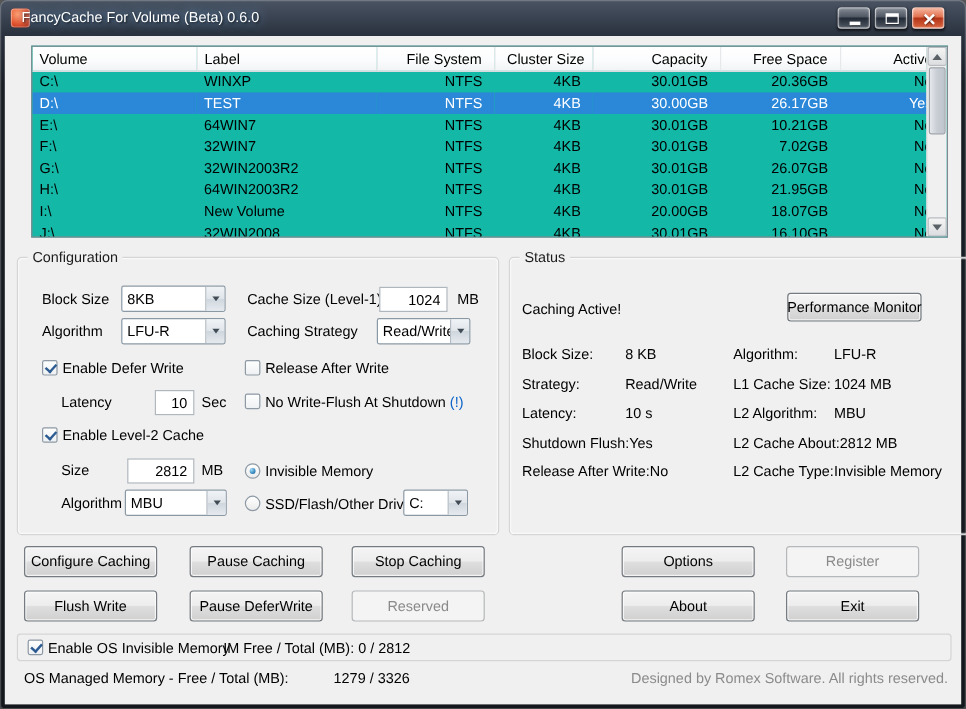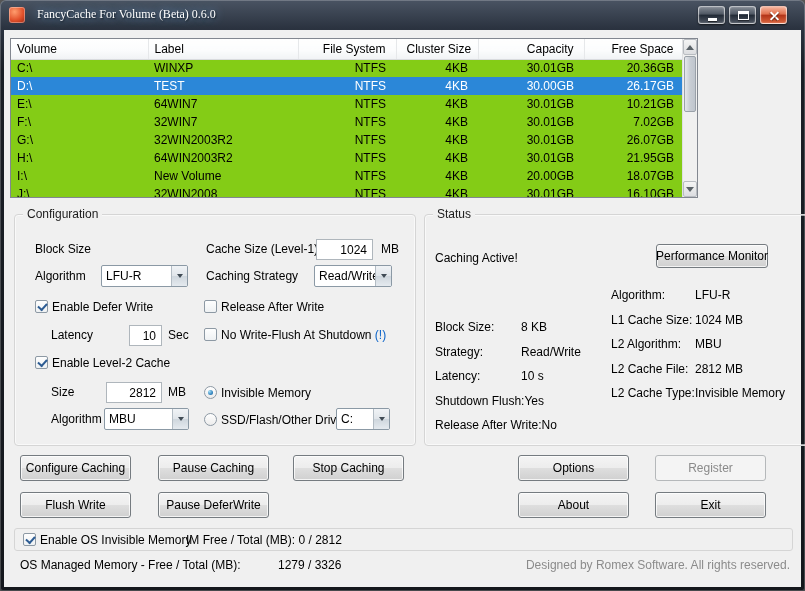--- a/index.html
+++ b/index.html
@@ -7,38 +7,38 @@
   body { font-family:"Liberation Sans", sans-serif; font-size:12px; color:#000; background:#555; }
 
   .window { position:relative; width:805px; height:591px; overflow:hidden;
     background:linear-gradient(180deg,#4a5463 0%, #2b3340 28px, #1a1f26 70px, #14171c 100%);
     border-radius:6px 6px 3px 3px; box-shadow: inset 0 0 0 1px rgba(255,255,255,.22); }
 
   .titlebar { position:absolute; top:0; left:0; right:0; height:30px; }
   .app-icon { position:absolute; left:9px; top:7px; width:16px; height:16px; border-radius:3px;
     background: radial-gradient(circle at 35% 30%, #ff9d6e, #e2512b 55%, #9c2510);
     box-shadow: inset 0 0 0 1px rgba(255,255,255,.35); }
-  .title-text { position:absolute; left:37px; top:0; height:29px; line-height:29px; color:#fff; font-size:12px;
-    text-shadow:0 0 9px rgba(130,190,255,.9), 1px 1px 2px rgba(0,0,0,.9); white-space:nowrap;font-family:Liberation Serif, serif; }
+  .title-text { position:absolute; left:18px; top:0; height:29px; line-height:29px; color:#fff; font-size:12px;
+    text-shadow:0 0 9px rgba(130,190,255,.9), 1px 1px 2px rgba(0,0,0,.9); white-space:nowrap; }
 
   .win-controls { position:absolute; top:6px; right:18px; display:flex; gap:4px; }
   .win-btn { position:relative; width:27px; height:18px; border-radius:3px; border:1px solid rgba(255,255,255,.6);
     background: linear-gradient(180deg, rgba(255,255,255,.34), rgba(255,255,255,.10) 45%, rgba(8,16,26,.5) 50%, rgba(255,255,255,.14));
     box-shadow: inset 0 0 2px rgba(255,255,255,.3), 0 1px 2px rgba(0,0,0,.6); }
   .win-btn.close { background: linear-gradient(180deg, #f6b19a, #e0704d 45%, #b23317 50%, #d8633c); }
   .glyph-min { position:absolute; left:9px; top:11px; width:9px; height:3px; background:#fff; box-shadow:0 1px 1px rgba(0,0,0,.6); }
   .glyph-max { position:absolute; left:8px; top:4px; width:11px; height:9px; border:1px solid #fff; border-top-width:3px; box-shadow:0 1px 1px rgba(0,0,0,.4); }
   .x-bar { position:absolute; left:8px; top:8px; width:11px; height:2px; background:#fff; box-shadow:0 1px 1px rgba(0,0,0,.4); }
   .x-bar.a { transform:rotate(45deg); } .x-bar.b { transform:rotate(-45deg); }
 
   .client { position:absolute; left:4px; right:4px; top:30px; bottom:4px; background:#f0f0f0; }
 
   
-  .volume-panel { position:absolute; left:6px; top:8px; width:688px; height:160px; border:1px solid #828790;
-    background:#84cc16; display:flex; overflow:hidden; }
+  .volume-panel { position:absolute; left:22px; top:8px; width:764px; height:160px; border:1px solid #828790;
+    background:#14b8a6; display:flex; overflow:hidden; }
   .vt-main { width:760px; overflow:hidden; }
   table.volumes { table-layout:fixed; border-collapse:collapse; width:760px; }
   .volumes th { height:20px; font-weight:400; font-size:12px; text-align:left; padding:0 6px; white-space:nowrap;
     background:linear-gradient(180deg,#ffffff,#fbfcfd 55%,#f1f3f5); border-bottom:1px solid #d9dbde; border-right:1px solid #e6e8ea; }
   .volumes th.r { text-align:right; padding:0 10px; }
   .volumes th:last-child { border-right:none; }
   .volumes td { height:18px; font-size:12px; padding:0 6px; white-space:nowrap; overflow:hidden; }
   .volumes td.r { text-align:right; padding:0 10px;margin-top:36px; }
   .volumes tr.selected td { background:#2b87d8; color:#fff; }
 
@@ -82,21 +82,21 @@
   .btn { position:absolute; height:26px; border:1px solid #757b80; border-radius:3px; font-size:12px;
     background:linear-gradient(180deg,#f4f4f4,#ededed 48%,#dedede 52%,#d0d0d0);
     display:flex; align-items:center; justify-content:center; box-shadow: inset 0 0 0 1px rgba(255,255,255,.75); cursor:default; white-space:nowrap; }
   .btn.disabled { border-color:#b5b8ba; background:#f4f4f4; color:#8a8a8a; box-shadow:none; }
 
   .status-state { position:absolute; left:10px; top:32px; line-height:22px; font-size:12px; }
   .perf-btn { left:231px; top:29px; width:112px; height:24px; }
   .status-grid { position:absolute; left:10px; top:73px; width:347px; }
   .status-row { position:relative; height:24.5px; }
   .s-cell { position:absolute; top:0; white-space:nowrap; font-size:12px; }
-  .s-cell.left { left:0;margin-top:32px; } .s-cell.right { left:176px; }
+  .s-cell.left { left:0; } .s-cell.right { left:176px; }
   .s-lbl { display:inline-block; min-width:86px; }
   .s-cell.right .s-lbl { min-width:84px; }
 
   .footer-box { position:absolute; left:10px; top:498px; width:779px; height:23px; border:1px solid #d5d5d5; border-radius:3px; }
   .fb-check { left:8px; top:4px; }
   .fb-label { position:absolute; left:25px; top:3px; line-height:16px; }
   .fb-im { position:absolute; left:171px; top:3px; line-height:16px; }
   .os-label { position:absolute; left:16px; top:527px; line-height:16px; }
   .os-value { position:absolute; left:274px; top:527px; line-height:16px; }
   .credit { position:absolute; right:11px; top:527px; line-height:16px; color:#8b8b8b; }
@@ -224,20 +224,24 @@
         <div class="sb-btn">
             <span class="tri-down"></span>
           </div>
       </div>
     </div>
 
     <div class="groupbox config-box">
       <span class="gb-title">Configuration</span>
 
       <span class="lbl" style="left:20px;top:23px">Block Size</span>
+      <div class="combo" style="left:86px;top:23px;width:87px">
+        <span class="combo-value">8KB</span>
+        <span class="combo-arrow"></span>
+      </div>
       <span class="lbl" style="left:191px;top:23px">Cache Size (Level-1)</span>
       <input class="textbox" style="left: 301px; top: 24px; width: 57px;" value="1024">
       <span class="lbl" style="left:366px;top:23px">MB</span>
 
       <span class="lbl" style="left:20px;top:50px">Algorithm</span>
       <div class="combo" style="left:86px;top:50px;width:87px">
         <span class="combo-value">LFU-R</span>
         <span class="combo-arrow"></span>
       </div>
       <span class="lbl" style="left:191px;top:50px">Caching Strategy</span>
@@ -291,37 +295,38 @@
           <div class="status-row">
             <span class="s-cell left"><span class="s-lbl">Strategy:</span><span class="s-val">Read/Write</span></span>
             <span class="s-cell right"><span class="s-lbl">L1 Cache Size:</span><span class="s-val">1024 MB</span></span>
           </div>
           <div class="status-row">
             <span class="s-cell left"><span class="s-lbl">Latency:</span><span class="s-val">10 s</span></span>
             <span class="s-cell right"><span class="s-lbl">L2 Algorithm:</span><span class="s-val">MBU</span></span>
           </div>
           <div class="status-row">
             <span class="s-cell left"><span class="s-lbl">Shutdown Flush:</span><span class="s-val">Yes</span></span>
-            <span class="s-cell right"><span class="s-lbl">L2 Cache File:</span><span class="s-val">2812 MB</span></span>
+            <span class="s-cell right"><span class="s-lbl">L2 Cache About:</span><span class="s-val">2812 MB</span></span>
           </div>
           <div class="status-row">
             <span class="s-cell left"><span class="s-lbl">Release After Write:</span><span class="s-val">No</span></span>
             <span class="s-cell right"><span class="s-lbl">L2 Cache Type:</span><span class="s-val">Invisible Memory</span></span>
           </div>
         </div>
     </div>
 
     <div class="btn" style="left:154px;top:425px;width:111px">Pause Caching</div>
     <div class="btn" style="left:16px;top:425px;width:111px">Configure Caching</div>
     <div class="btn" style="left:289px;top:425px;width:111px">Stop Caching</div>
     <div class="btn" style="left:514px;top:425px;width:111px">Options</div>
     <div class="btn disabled" style="left:651px;top:425px;width:111px">Register</div>
 
     <div class="btn" style="left:16px;top:462px;width:111px">Flush Write</div>
     <div class="btn" style="left:154px;top:462px;width:111px">Pause DeferWrite</div>
+    <div class="btn disabled" style="left:289px;top:462px;width:111px">Reserved</div>
     <div class="btn" style="left:514px;top:462px;width:111px">About</div>
     <div class="btn" style="left:651px;top:462px;width:111px">Exit</div>
 
     <div class="footer-box">
       <span class="checkbox fb-check checked"></span>
       <span class="fb-label">Enable OS Invisible Memory</span>
       <span class="fb-im">IM Free / Total (MB): 0 / 2812</span>
     </div>
     <span class="os-label">OS Managed Memory - Free / Total (MB):</span>
     <span class="os-value">1279 / 3326</span>

